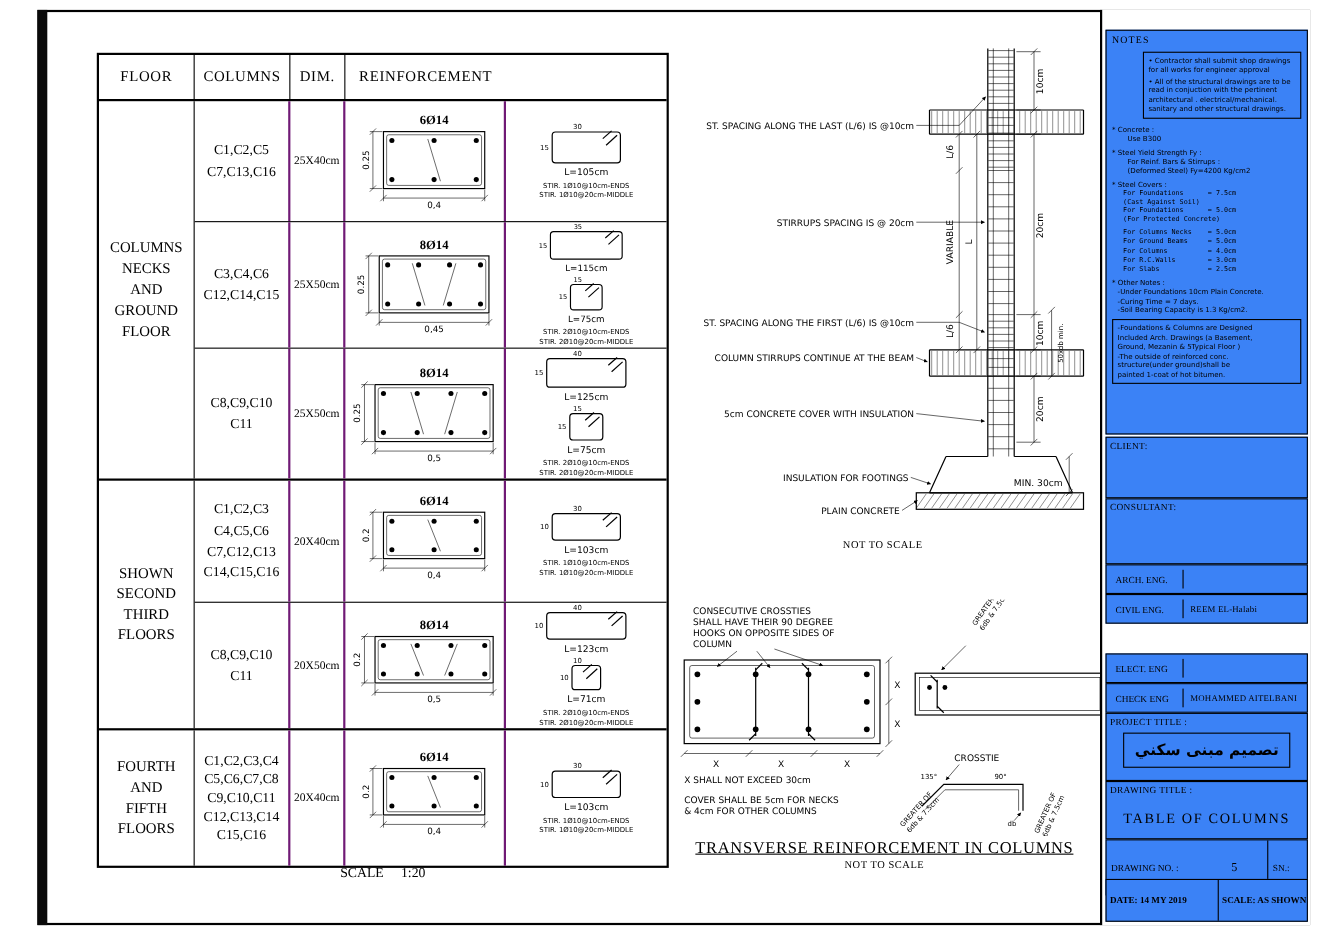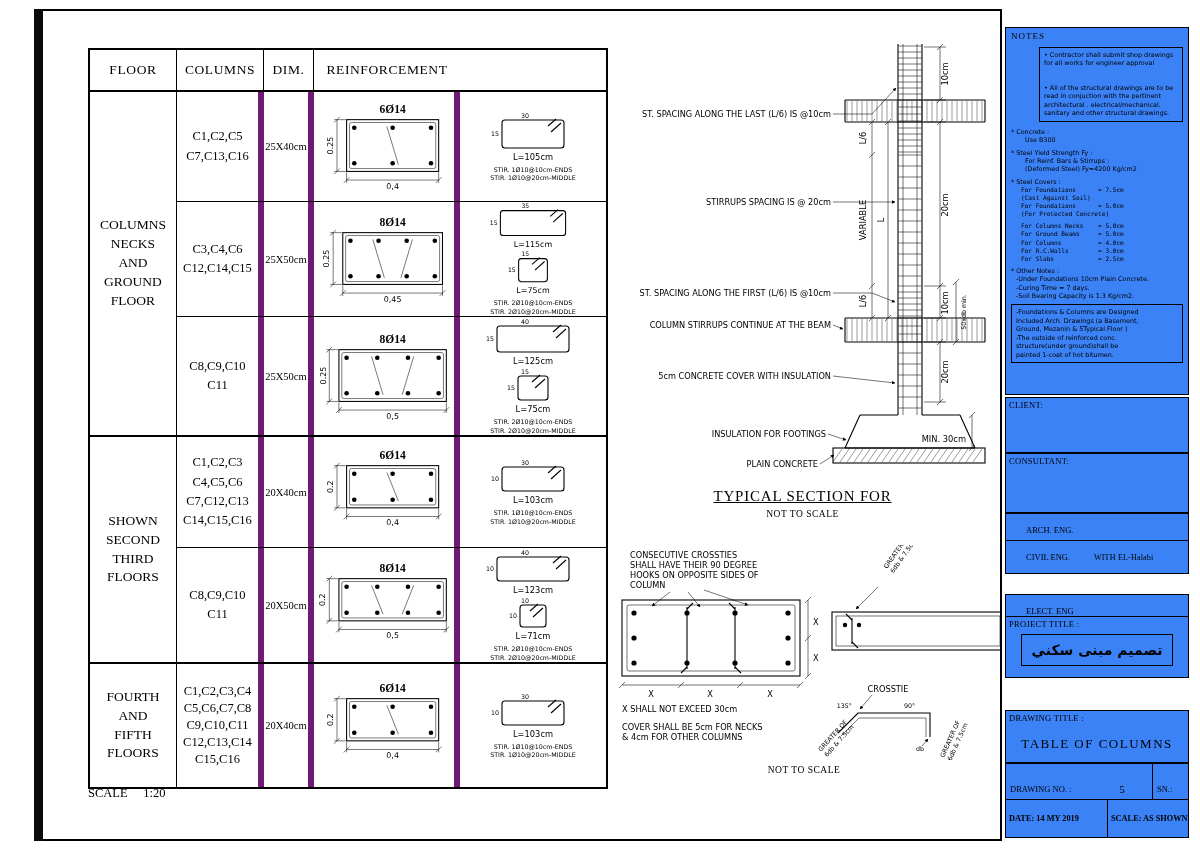--- a/index.html
+++ b/index.html
@@ -12,28 +12,28 @@
 .thead{display:flex;height:42px;border-bottom:2px solid #000}
 .hc{display:flex;align-items:center;justify-content:center;font-size:13.5px;letter-spacing:.6px;border-right:1px solid #000}
 .hc:last-child{border-right:none}
 .w1{width:87px}.w2{width:87px}.w3{width:50px}.w4{width:146px}.w5{flex:1}
 .tgroup{display:flex;border-bottom:2.5px solid #000}
 .tgroup:last-child{border-bottom:none}
 .floor-cell{width:87px;border-right:1px solid #000;display:flex;flex-direction:column;align-items:center;justify-content:center;font-size:13.5px;line-height:1.4;text-align:center}
 .grows{flex:1;display:flex;flex-direction:column}
 .trow{display:flex;border-bottom:1px solid #000}
 .trow:last-child{border-bottom:none;flex:1}
-.cell{border-right:6px solid #701a75;display:flex;align-items:center;justify-content:center;flex-direction:column}
+.cell{border-right:2px solid #701a75;display:flex;align-items:center;justify-content:center;flex-direction:column}
 .cell:last-child{border-right:none}
 .c-cols{width:87px;font-size:12.5px;line-height:1.55;text-align:center}
 .c-dim{width:50px;font-size:10.5px}
 .c-reinf{width:146px}
 .c-stir{flex:1}
 .stir-notes{margin-top:3px;font-size:6.3px;line-height:1.35;text-align:center;font-family:"DejaVu Sans",sans-serif}
-.scale-note{position:absolute;left:88px;top:786px;width:520px;font-family:"Liberation Serif",serif;font-size:12.5px;white-space:pre}
+.scale-note{position:absolute;left:88px;top:786px;width:520px;text-align:center;font-family:"Liberation Serif",serif;font-size:12.5px;white-space:pre}
 
 svg{display:block}
 svg text{fill:#000;font-family:"DejaVu Sans",sans-serif}
 svg circle{fill:#000}
 .ln{stroke:#000;stroke-width:1.1;fill:none}
 .lt{stroke:#000;stroke-width:.55;fill:none}
 .hatch{stroke:#000;stroke-width:.4;fill:none}
 .ann{font-size:8.2px}
 .dlabel{font-size:8.3px}
 .dlabel-big{font-size:12px;font-weight:bold;font-family:"Liberation Serif",serif}
@@ -45,29 +45,29 @@
 .trans-title{position:absolute;left:618px;top:763px;width:372px;text-align:center;font-family:"Liberation Serif",serif}
 .trans-title .t{font-size:15px;letter-spacing:.6px;text-decoration:underline}
 .trans-title .nts{font-size:9.5px;margin-top:2px;letter-spacing:.5px}
 
 .rpanel{position:absolute;left:1000px;top:9px;width:191px;height:832px;border-left:2px solid #000;background:#fff}
 .tb{position:absolute;left:3px;width:184px;border:1.3px solid #000;background:#3b82f6;padding:2px 3px;font-family:"Liberation Serif",serif;font-size:8.5px}
 .tb-label{font-size:8.5px;letter-spacing:.3px}
 .notes-box{top:18px;height:368px;font-family:"DejaVu Sans",sans-serif;font-size:6.4px;line-height:1.32;padding:3px 5px}
 .notes-title{font-family:"Liberation Serif",serif;font-size:9px;letter-spacing:1px;margin-bottom:4px}
 .nb-box{border:1px solid #000;margin:2px 0 6px 28px;padding:3px 4px;width:144px}
-.nb-box .nline{margin-bottom:16px}
+.nb-box .nline{margin-bottom:2px}
 .nb-box .nline:last-child{margin-bottom:0}
 .nline{white-space:normal}
 .ind{padding-left:14px}
 .ind2{padding-left:5px}
 .mono{font-family:"DejaVu Sans Mono",monospace;white-space:pre;font-size:6.1px;padding-left:10px}
 .nsp{height:4px}
 .nb-box2{border:1px solid #000;margin-top:4px;padding:3px 4px}
-.engrow{display:flex;padding:16px}
+.engrow{display:flex;padding:4px}
 .eng-l{width:66px;border-right:1px solid #000;display:flex;align-items:center;padding-left:4px}
 .eng-v{flex:1;display:flex;align-items:center;padding-left:6px;font-size:8px;letter-spacing:.2px}
 .project .ptbox{margin:5px auto 0;width:152px;height:32px;border:1.2px solid #000;display:flex;align-items:center;justify-content:center;font-size:14px;font-weight:bold;direction:rtl;font-family:"DejaVu Sans",sans-serif}
 .dtitle .dt-value{text-align:center;margin-top:13px;font-size:13px;letter-spacing:1.5px}
 .dno{display:flex;padding:0}
 .dno-l{width:86px;display:flex;align-items:center;padding-left:4px}
 .dno-v{flex:1;display:flex;align-items:center;justify-content:center;font-size:11px}
 .dno-sn{width:36px;border-left:1px solid #000;display:flex;align-items:center;padding-left:4px}
 .daterow{display:flex;padding:0}
 .date-c{flex:1;border-right:1px solid #000;display:flex;align-items:center;padding-left:3px;font-weight:bold;font-size:8.3px}
@@ -664,21 +664,20 @@
     <line x1="324" y1="17" x2="346" y2="17" class="lt"></line>
     <line x1="324" y1="70" x2="346" y2="70" class="lt"></line>
     <line x1="324" y1="92" x2="346" y2="92" class="lt"></line>
     <line x1="324" y1="256" x2="346" y2="256" class="lt"></line>
     <line x1="324" y1="288" x2="346" y2="288" class="lt"></line>
     <line x1="324" y1="312" x2="346" y2="312" class="lt"></line>
     <line x1="324" y1="372" x2="346" y2="372" class="lt"></line>
   </svg>
 
 <div class="sec-title">
-  <div class="t">TYPICAL SECTION FOR</div>
   <div class="nts">NOT TO SCALE</div>
 </div>
 
 <svg id="trans-svg" style="position:absolute;left:600px;top:545px" width="410" height="215" viewBox="0 0 410 215">
   <text x="30" y="13" class="ann">CONSECUTIVE CROSSTIES</text>
   <text x="30" y="23" class="ann">SHALL HAVE THEIR 90 DEGREE</text>
   <text x="30" y="33" class="ann">HOOKS ON OPPOSITE SIDES OF</text>
   <text x="30" y="43" class="ann">COLUMN</text>
   <path d="M70,47 L52,61" class="lt" marker-end="url(#arr)"></path>
   <path d="M88,47 L100,62" class="lt" marker-end="url(#arr)"></path>
@@ -746,20 +745,21 @@
 <line x1="19" y1="143" x2="25" y2="137" class="lt"></line>
     <line x1="78" y1="143" x2="84" y2="137" class="lt"></line>
     <line x1="137" y1="143" x2="143" y2="137" class="lt"></line>
     <line x1="197" y1="143" x2="203" y2="137" class="lt"></line>
     <line x1="205" y1="58" x2="211" y2="52" class="lt"></line>
     <line x1="205" y1="96" x2="211" y2="90" class="lt"></line>
     <line x1="205" y1="134" x2="211" y2="128" class="lt"></line>
   </svg>
 
 <div class="trans-title">
+  <div class="t">TRANSVERSE REINFORCEMENT IN COLUMNS</div>
   <div class="nts">NOT TO SCALE</div>
 </div>
 
 <div class="rpanel">
   <div class="tb notes-box">
     <div class="notes-title">NOTES</div>
     <div class="nb-box">
       <div class="nline">• Contractor shall submit shop drawings for all works for engineer approval</div>
       <div class="nline">• All of the structural drawings are to be read in conjuction with the pertinent architectural . electrical/mechanical. sanitary and other structural drawings.</div>
     </div>
@@ -802,32 +802,32 @@
   <div class="tb" style="top:444px;height:60px">
     <span class="tb-label">CONSULTANT:</span>
   </div>
 
   <div class="tb engrow" style="top:504px;height:27px">
     <div class="eng-l">ARCH. ENG.</div>
     <div class="eng-v"></div>
   </div>
   <div class="tb engrow" style="top:531px;height:27px">
     <div class="eng-l">CIVIL ENG.</div>
-    <div class="eng-v">WITH EL-Halabi</div>
+    <div class="eng-v">REEM EL-Halabi</div>
   </div>
   <div class="tb engrow" style="top:612px;height:27px">
     <div class="eng-l">CHECK ENG</div>
     <div class="eng-v">MOHAMMED AITELBANI</div>
   </div>
   <div class="tb engrow" style="top:585px;height:27px">
     <div class="eng-l">ELECT. ENG</div>
     <div class="eng-v"></div>
   </div>
 
-  <div class="tb project" style="top:607px;height:62px">
+  <div class="tb project" style="top:639px;height:62px">
     <div class="tb-label">PROJECT TITLE :</div>
     <div class="ptbox">تصميم مبنى سكني</div>
   </div>
   <div class="tb dtitle" style="top:701px;height:53px">
     <div class="tb-label">DRAWING TITLE :</div>
     <div class="dt-value">TABLE OF COLUMNS</div>
   </div>
   <div class="tb dno" style="top:754px;height:51px">
     <div class="dno-l">DRAWING NO. :</div>
     <div class="dno-v">5</div>

